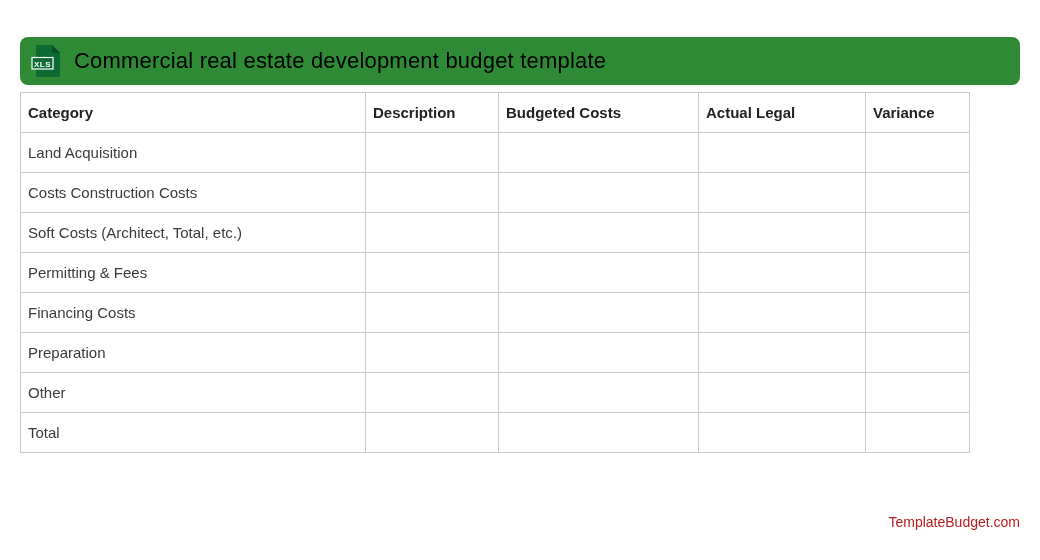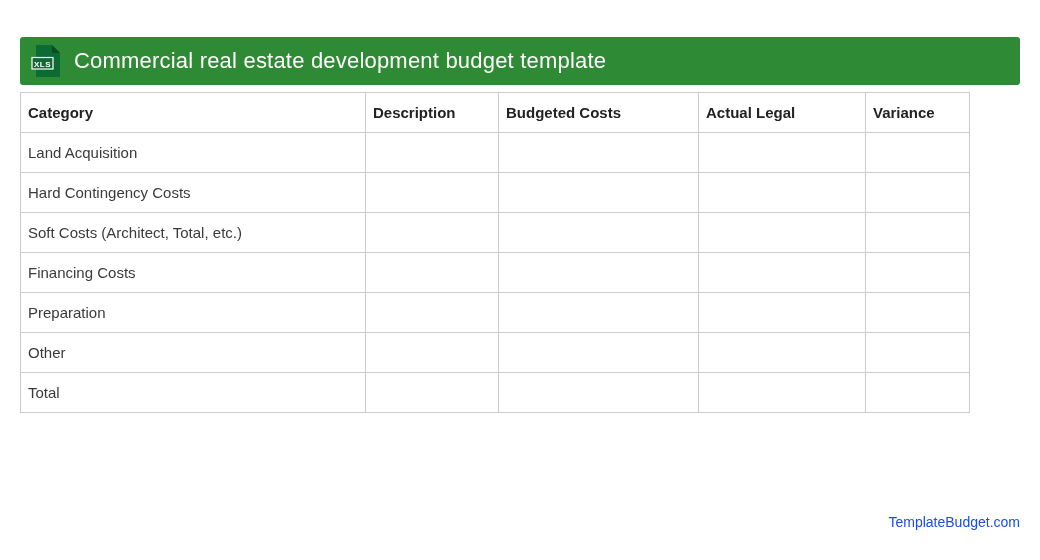--- a/index.html
+++ b/index.html
@@ -7,32 +7,32 @@
     width: 1040px; height: 560px;
     background: #ffffff;
     font-family: "Liberation Sans", sans-serif;
     position: relative;
     overflow: hidden;
   }
   .banner {
     position: absolute;
     left: 20px; top: 37px;
     width: 1000px; height: 48px;
-    border-radius: 3px;
+    border-radius: 8px;
     display: flex;
     align-items: center;
   }
   .banner .icon-wrap {
     margin-left: 11px;
     width: 30px; height: 34px;
     display: flex; align-items: center; justify-content: center;
     flex: 0 0 auto;
   }
   .banner .title {
-    color: #ffffff;
+    color: #000000;
     font-size: 22px;
     font-weight: 400;
     margin-left: 13px;
     letter-spacing: 0.2px;
     white-space: nowrap;
   }
   .table-wrap {
     position: absolute;
     left: 20px; top: 92px;
   }
@@ -46,21 +46,21 @@
     vertical-align: middle;
     overflow: hidden;
     white-space: nowrap;
   }
   th { font-weight: bold; color: #222222; }
   td { color: #3a3a3a; font-weight: 400; }
   .footer {
     position: absolute;
     right: 20px; top: 514px;
     font-size: 14px;
-    color: #1d4ed8;
+    color: #b91c1c;
   }
 </style>
 </head>
 <body>
 
 <div class="banner" style="background: rgb(47, 138, 53);">
   <span class="icon-wrap">
     <svg width="30" height="34" viewBox="0 0 30 34" aria-hidden="true">
       <path d="M5 1 h16 l8 8 v24 h-24 z" fill="#0C6B33"></path>
       <path d="M21 1 l8 8 h-8 z" fill="#084D24"></path>
@@ -91,28 +91,35 @@
     </thead>
     <tbody>
         <tr>
           <td>Land Acquisition</td>
           <td></td>
           <td></td>
           <td></td>
           <td></td>
         </tr>
         <tr>
-          <td>Hard Contingency Costs</td>
+          <td>Costs Construction Costs</td>
           <td></td>
           <td></td>
           <td></td>
           <td></td>
         </tr>
         <tr>
           <td>Soft Costs (Architect, Total, etc.)</td>
+          <td></td>
+          <td></td>
+          <td></td>
+          <td></td>
+        </tr>
+        <tr>
+          <td>Permitting &amp; Fees</td>
           <td></td>
           <td></td>
           <td></td>
           <td></td>
         </tr>
         <tr>
           <td>Financing Costs</td>
           <td></td>
           <td></td>
           <td></td>

